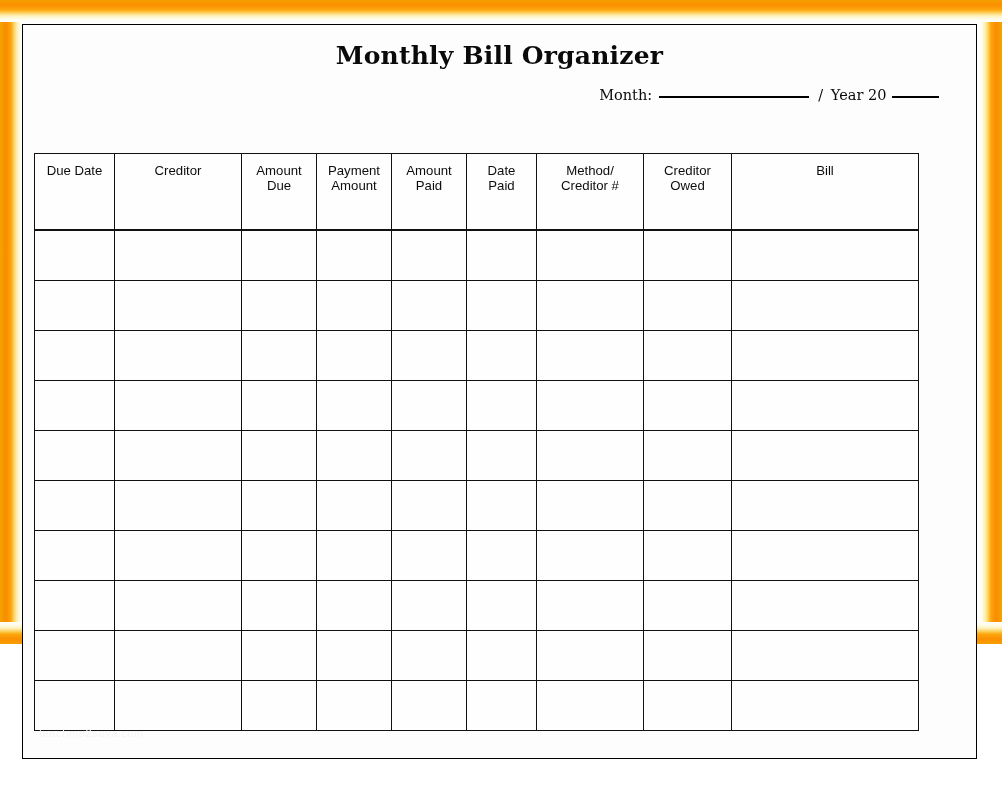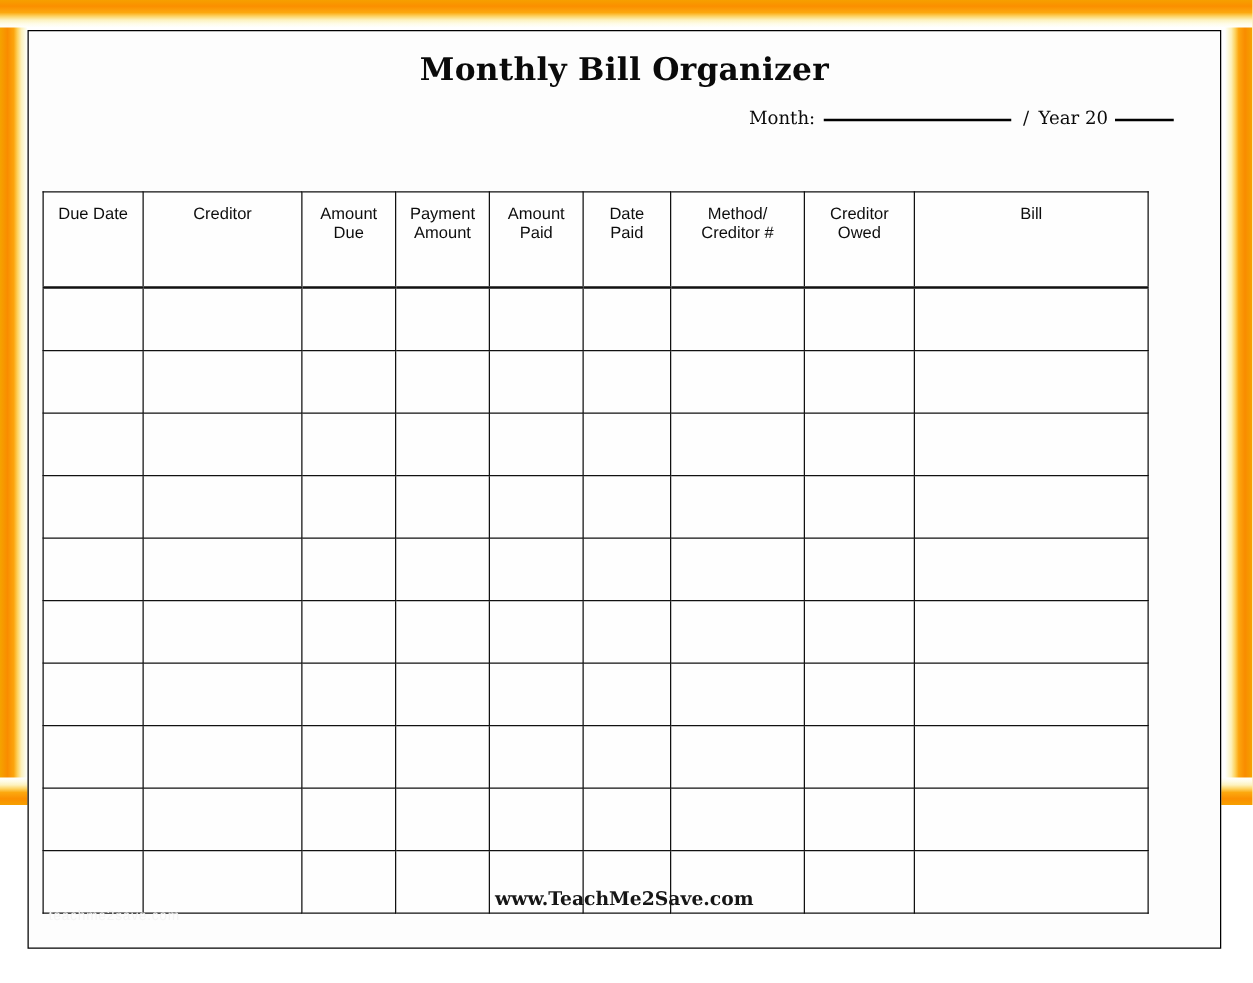--- a/index.html
+++ b/index.html
@@ -350,17 +350,16 @@
             <td></td>
             <td></td>
             <td></td>
             <td></td>
             <td></td>
             <td></td>
           </tr>
         </tbody>
     </table>
 
-    <div class="footer-url">www.TeachMe2Save.com</div>
 
     <div class="watermark">teachme2save.com</div>
   </div>
 </div>
 
 </body></html>

